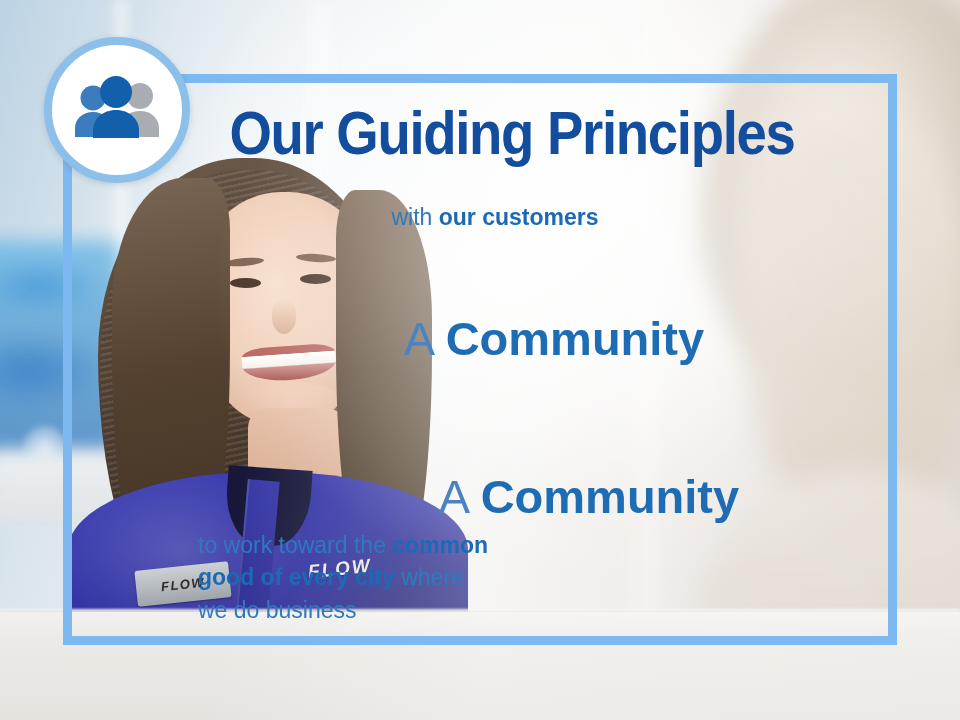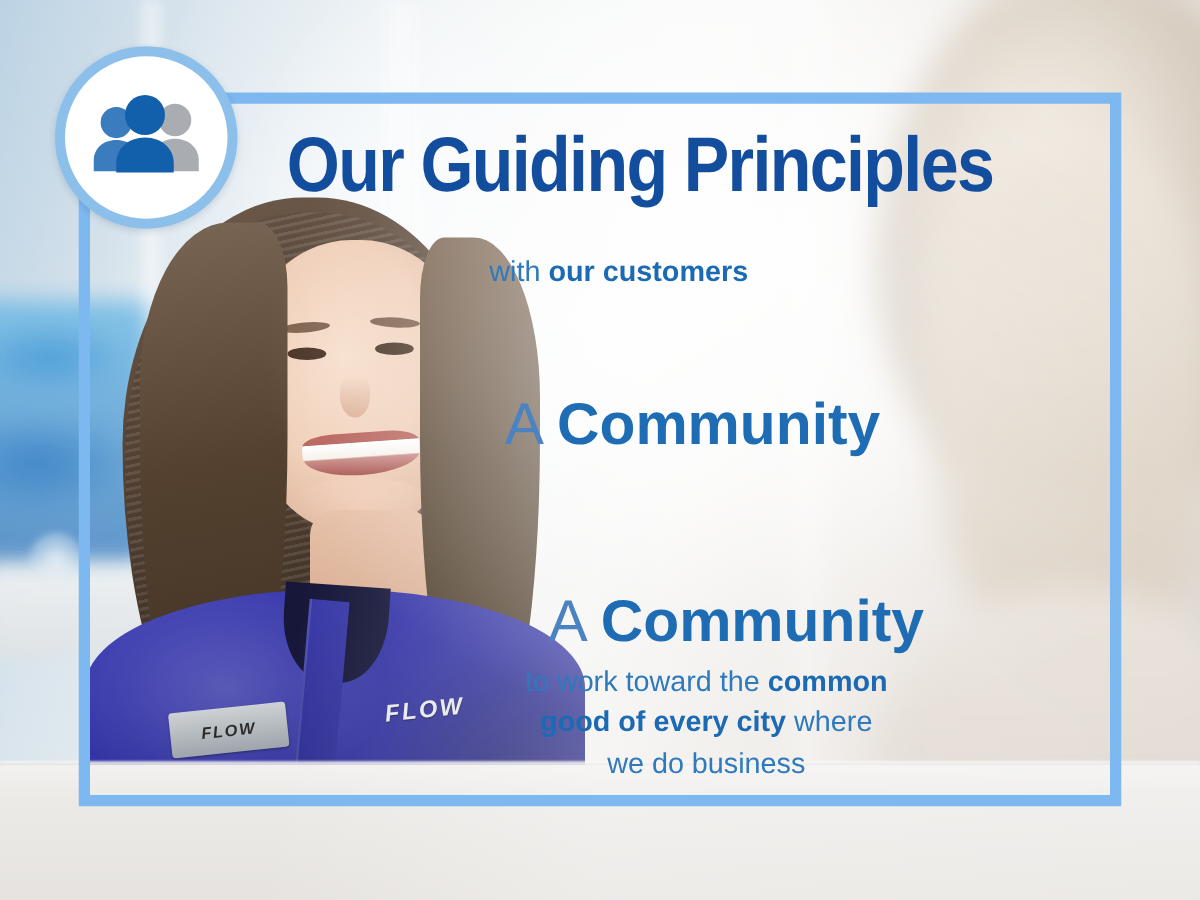--- a/index.html
+++ b/index.html
@@ -233,21 +233,21 @@
     font-size:23px;line-height:1.42;color:#2f79bd;margin-top:7px;
   }
   .sub b{font-weight:bold;color:#1b6ab3;}
 
   .a1{text-align:center;padding-right:58px;}
   .a2{text-align:center;padding-left:78px;}
   .a3{text-align:center;padding-left:148px;}
 
   .sub-1{text-align:center;padding-right:40px;}
   .sub-2{text-align:center;padding-left:88px;}
-  .sub-3{text-align:center;padding-left:100px;}
+  .sub-3{padding-left:100px;}
 </style>
 </head>
 <body>
 
 <div class="stage">
 
   <div class="photo">
     <div class="bg-base"></div>
     <div class="mullion m1"></div>
     <div class="mullion m2"></div>

